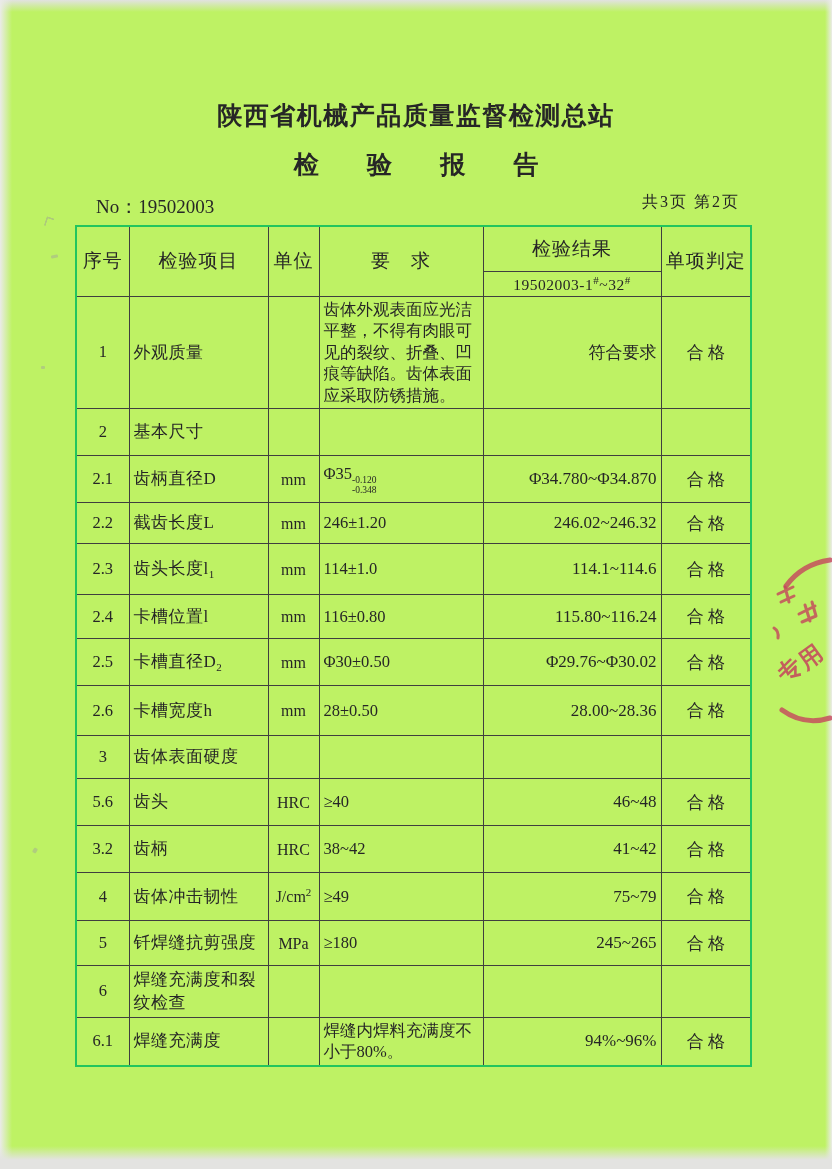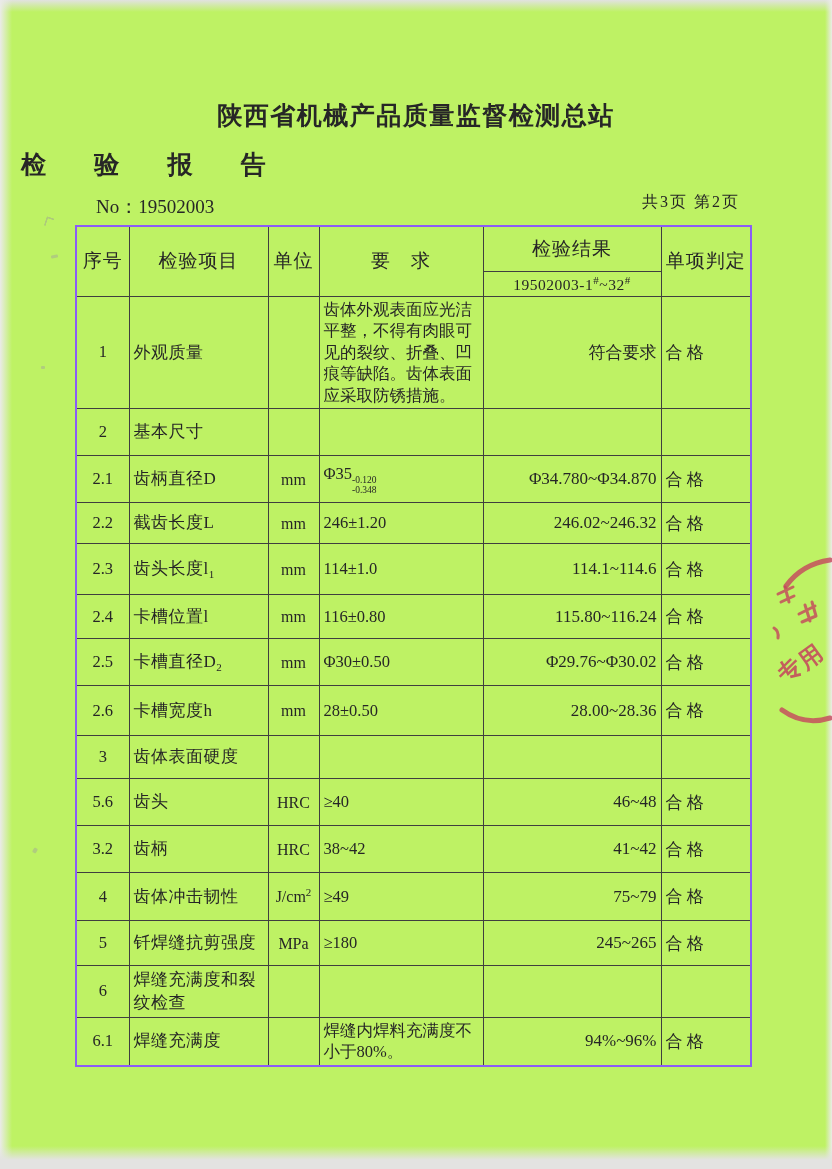--- a/index.html
+++ b/index.html
@@ -21,45 +21,45 @@
   .edge-left   { position:absolute; left:0; top:0; width:12px; height:100%;
                  background:linear-gradient(90deg,#ebebe9,rgba(248,248,246,0)); }
   .edge-right  { position:absolute; right:0; top:0; width:7px; height:100%;
                  background:linear-gradient(270deg,#ebebe9,rgba(248,248,246,0)); }
 
   .org-title {
     position:absolute; top:99px; left:0; width:100%; text-align:center;
     font-size:25px; font-weight:700; letter-spacing:1.5px;
   }
   .doc-title {
-    position:absolute; top:148px; left:0; width:100%; text-align:left;
+    position:absolute; top:148px; left:0; width:100%; text-align:center;
     font-size:25px; font-weight:700; letter-spacing:21px; text-indent:21px;
   }
   .no-line { position:absolute; top:194px; left:96px; font-size:19px; }
   .pagination { position:absolute; top:192px; right:92px; font-size:16px; letter-spacing:2px; }
 
   table.report {
     position:absolute; left:75px; top:225px; width:675px;
     border-collapse:collapse; table-layout:fixed;
-    border:2px solid #8b5cf6; font-size:17px;
+    border:2px solid #22c55e; font-size:17px;
   }
   table.report th, table.report td {
     border:1px solid #3f3f3f; padding:2px 4px;
     font-weight:normal; vertical-align:middle; box-sizing:border-box;
     overflow:hidden;
   }
   th { text-align:center; font-size:19px; letter-spacing:1px; }
   th.sub-th { font-size:15.5px; letter-spacing:0.5px; font-weight:normal; }
   .ss { font-size:11px; }
   td.c-seq   { text-align:center; font-size:16.5px; }
   td.c-item  { text-align:left; padding-left:8px; letter-spacing:0.5px; }
   td.c-unit  { text-align:center; font-size:16px; }
   td.c-req   { text-align:left; padding:3px 5px; font-size:16.5px; line-height:21.5px; word-break:break-all; }
   td.c-res   { text-align:right; padding-left:5px; word-break:break-all; line-height:21.5px; }
-  td.c-judge { }
+  td.c-judge { text-align:center; }
   .tol { display:inline-flex; flex-direction:column; vertical-align:-4px;
          font-size:9.5px; line-height:9.5px; text-align:left; }
 
   
   :root { --stamp-color:#c5455c; }
   svg.stamp { position:absolute; left:742px; top:540px; }
   .stamp .ink { stroke:var(--stamp-color); fill:none; stroke-linecap:round; opacity:0.8; }
   .stamp text { fill:var(--stamp-color); opacity:0.85;
                 font-family:"Liberation Serif","DejaVu Serif",serif; font-weight:bold; }
 

